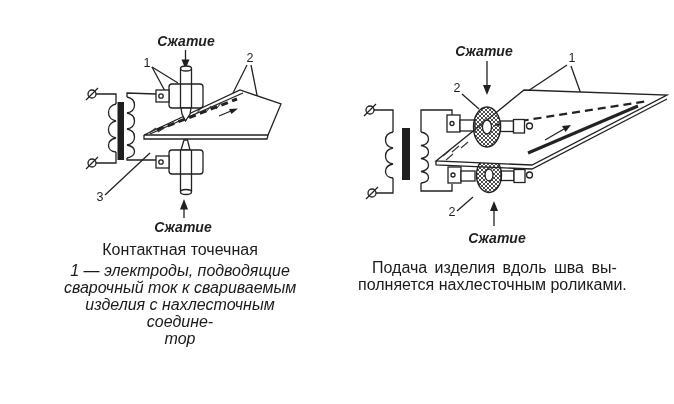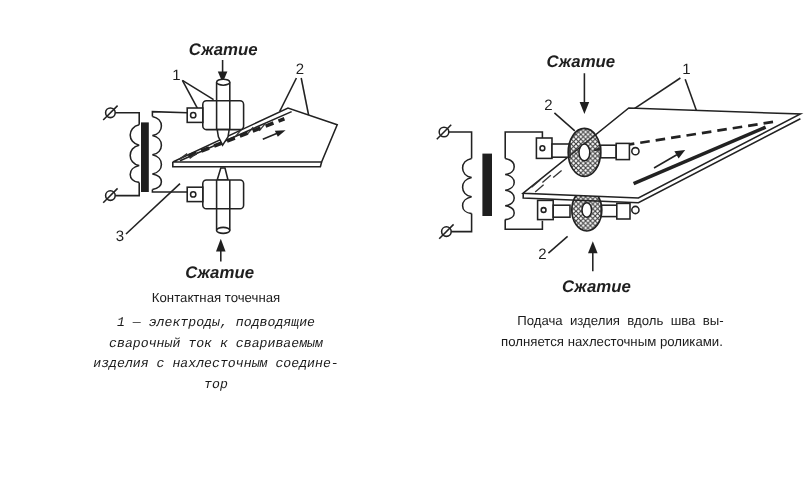--- a/index.html
+++ b/index.html
@@ -4,26 +4,26 @@
 <style>
   html,body{margin:0;padding:0;}
   body{
     width:674px;height:404px;position:relative;background:#ffffff;overflow:hidden;
     font-family:"Liberation Sans", sans-serif;color:#1b1b1b;
   }
   .fig-svg{position:absolute;}
   svg text{font-family:"Liberation Sans", sans-serif;fill:#1f1f1f;}
   .szh{font-size:14px;font-style:italic;font-weight:600;}
   .num{font-size:12.5px;}
-  .caption{position:absolute;font-size:11px;line-height:17px;text-align:center;}
+  .caption{position:absolute;font-size:16px;line-height:17px;text-align:center;}
   .caption .title{font-style:normal;}
-  .caption .legend{font-style:italic;margin-top:4px;font-family:Liberation Mono, monospace;}
+  .caption .legend{font-style:italic;margin-top:4px;}
   .caption-right{line-height:16.5px;}
   .caption-right .legend{margin-top:4px;}
-  .caption-right .note{font-style:normal;margin-top:2px;text-align:center;}
+  .caption-right .note{font-style:normal;margin-top:2px;text-align:left;}
   .note-l1{text-indent:14px;word-spacing:3px;}
   .stretch{word-spacing:4px;}
   .ln{stroke:#222;stroke-width:1.3;fill:none;}
   .fillw{fill:#fff;stroke:#222;stroke-width:1.3;}
   .ink{fill:#1f1f1f;stroke:none;}
 </style>
 </head>
 <body>
 
 <svg class="fig-svg" style="left:50px;top:24px;" width="300" height="216" viewBox="50 24 300 216">

